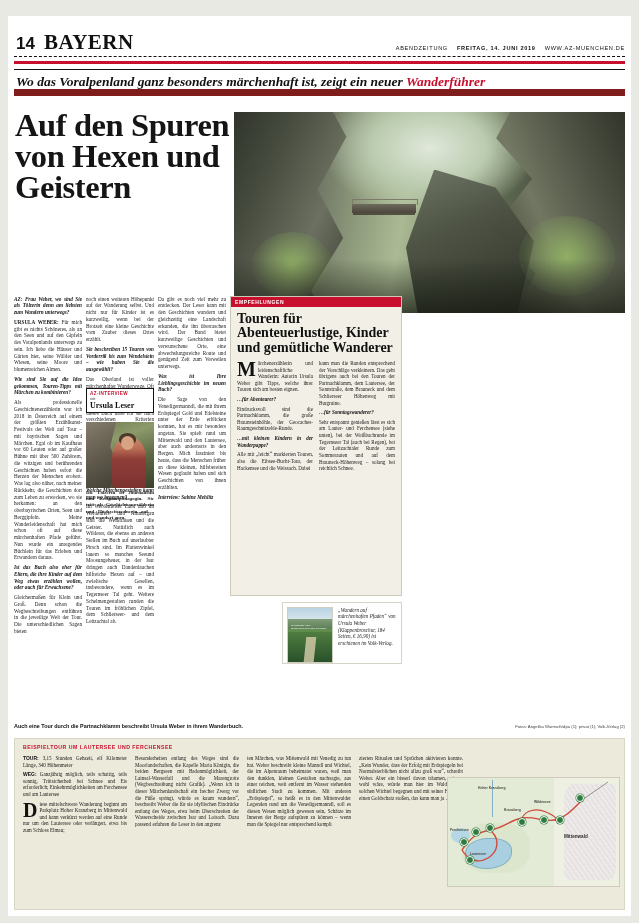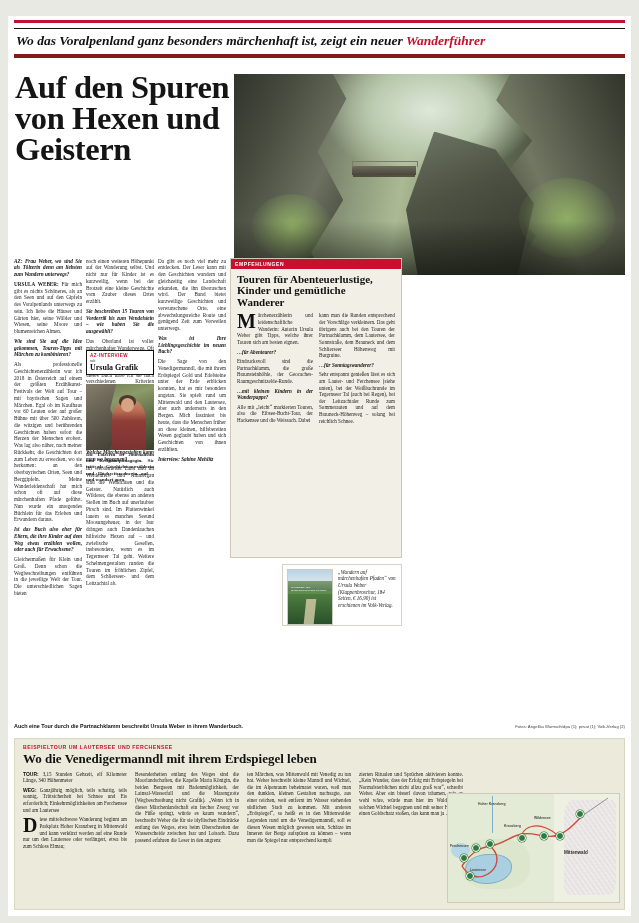--- a/index.html
+++ b/index.html
@@ -37,22 +37,22 @@
     margin-left:auto;margin-bottom:5px;
     font-family:"Liberation Sans", sans-serif;
     font-size:5.6px;letter-spacing:.7px;color:#111;
     display:flex;gap:9px;align-items:baseline;
   }
   .mr-bold{font-weight:bold;}
   .redrule{height:3px;background:#c8102e;margin:4px 6px 0 6px;}
   
   .kicker-strip{
     margin:5px 6px 16px 6px;
-    border-top:1px solid #111;border-bottom:4px solid #7f1d1d;
-    padding:5px 2px 6px 2px;
+    border-top:1px solid #111;border-bottom:7px solid #7f1d1d;
+    padding:5px 2px 0 2px;
   }
   .kicker-strip p{
     margin:0;font-style:italic;font-weight:bold;font-size:13.5px;
     color:#111;line-height:1;
   }
   .kicker-red{color:#c8102e;}
   
   .hero{position:relative;margin:12px 6px 0 6px;height:180px;}
   .headline{
     position:absolute;left:1px;top:-2px;width:215px;
@@ -166,21 +166,21 @@
   .emp-box{
     position:absolute;left:216px;top:0px;width:172px;height:300px;
     background:#f2f0e6;border:1px solid #cdc9b6;box-sizing:border-box;
   }
   .emp-kicker{
     background:#c8102e;color:#fff;
     font-family:"Liberation Sans", sans-serif;font-weight:bold;font-size:5px;
     letter-spacing:.6px;padding:2px 4px;display:block;width:100%;box-sizing:border-box;
   }
   .emp-title{
-    font-weight:bold;font-size:11px;line-height:1.06;color:#111;
+    font-weight:bold;font-size:14px;line-height:1.06;color:#111;
     padding:5px 6px 0 6px;
   }
   .emp-cols{position:relative;margin:4px 6px 0 6px;}
   .emp-col{position:absolute;top:0;width:76px;font-size:5.1px;line-height:1.3;text-align:justify;color:#1b1b1b;}
   .emp-col p{margin:0 0 3px 0;}
   .emp-colL{left:0;}
   .emp-colR{left:82px;}
   .emp-sub{font-weight:bold;font-style:italic;color:#111;}
   .dropcap{
     float:left;font-size:20px;line-height:.82;font-weight:bold;
@@ -270,20 +270,29 @@
     position:absolute;width:6px;height:6px;border-radius:50%;
     background:#2f7a3e;border:1px solid #fff;
     box-shadow:0 0 0 .5px #2f7a3e;
   }
 </style>
 </head>
 <body>
 
 <div class="page">
 
+  <div class="masthead">
+    <div class="folio">14</div>
+    <div class="section-name">BAYERN</div>
+    <div class="masthead-right">
+      <span>ABENDZEITUNG</span>
+      <span class="mr-bold">FREITAG, 14. JUNI 2019</span>
+      <span>WWW.AZ-MUENCHEN.DE</span>
+    </div>
+  </div>
   <div class="redrule"></div>
 
   <div class="kicker-strip">
     <p><span>Wo das Voralpenland ganz besonders märchenhaft ist, zeigt ein neuer </span><span class="kicker-red">Wanderführer</span></p>
   </div>
 
   <div class="hero">
     <div class="headline">Auf den Spuren von Hexen und Geistern</div>
     <div class="hero-photo">
       <div class="gorge"></div>
@@ -319,21 +328,21 @@
     <div class="col colC">
       <p>Da gibt es noch viel mehr zu entdecken. Der Leser kann mit den Geschichten wandern und gleichzeitig eine Landschaft erkunden, die ihn überraschen wird. Der Band bietet kurzweilige Geschichten und verwunschene Orte, eine abwechslungsreiche Route und genügend Zeit zum Verweilen unterwegs.</p>
       <p class="q">Was ist Ihre Lieblingsgeschichte im neuen Buch?</p>
       <p>Die Sage von den Venedigermanndl, die mit ihrem Erdspiegel Gold und Edelsteine unter der Erde erblicken konnten, hat es mir besonders angetan. Sie spielt rund um Mittenwald und den Lautersee, aber auch andernorts in den Bergen. Mich fasziniert bis heute, dass die Menschen früher an diese kleinen, hilfsbereiten Wesen geglaubt haben und sich Geschichten von ihnen erzählten.</p>
       <p class="q">Interview: Sabine Mehlitz</p>
     </div>
 
     <div class="interview-box">
       <div class="iv-kicker">AZ-INTERVIEW</div>
       <div class="iv-mit">mit</div>
-      <div class="iv-name">Ursula Grafik</div>
+      <div class="iv-name">Ursula Leser</div>
     </div>
     <div class="portrait">
       <div class="bg"></div>
       <div class="rockface"></div>
       <div class="person"></div>
       <div class="hair"></div>
       <div class="head"></div>
     </div>
     <div class="caption-sm">Die Tölzerin ist Journalistin und Religionspädagogin. Sie tritt als Geschichtenerzählerin und Hochzeitsrednerin auf – und wandert gern.</div>
 
@@ -368,21 +377,20 @@
     </div>
   </div>
 
   <div class="cap-bar">
     <div class="cap-main">Auch eine Tour durch die Partnachklamm beschreibt Ursula Weber in ihrem Wanderbuch.</div>
     <div class="cap-credit">Fotos: Angelika Warmuth/dpa (1); privat (1); Volk-Verlag (2)</div>
   </div>
 
   <div class="bottom">
     <div class="bt-kicker">BEISPIELTOUR UM LAUTERSEE UND FERCHENSEE</div>
-    <div class="bt-title">Wo die Venedigermanndl mit ihrem Erdspiegel leben</div>
     <div class="bt-cols">
 
       <div class="bt-col bt-c1">
         <p><span class="bt-lbl">TOUR:</span><span> 3,15 Stunden Gehzeit, elf Kilometer Länge, 340 Höhenmeter</span></p>
         <p><span class="bt-lbl">WEG:</span><span> Ganzjährig möglich, teils schattig, teils sonnig, Trittsicherheit bei Schnee und Eis erforderlich; Einkehrmöglichkeiten am Ferchensee und am Lautersee</span></p>
         <p><span class="dropcap">D</span><span>iese mittelschwere Wanderung beginnt am Parkplatz Hoher Kranzberg in Mittenwald und kann verkürzt werden auf eine Runde nur um den Lautersee oder verlängert, etwa bis zum Schloss Elmau;</span></p>
       </div>
 
       <div class="bt-col bt-c2">
         <p>Besonderheiten entlang des Weges sind die Moorlandschaften, die Kapelle Maria Königin, die beiden Bergseen mit Badenmöglichkeit, der Lainsal-Wasserfall und die Marengrotte (Wegbeschreibung nicht Grafik). „Wenn ich in dieser Märchenlandschaft ein frecher Zwerg vor die Füße springt, würde es kaum wundern“, beschreibt Weber die für sie idyllischen Eindrücke entlang des Weges, etwa beim Oberschreiten der Wasserscheide zwischen Isar und Loisach. Dazu passend erfahren die Leser in den angrenz</p>

